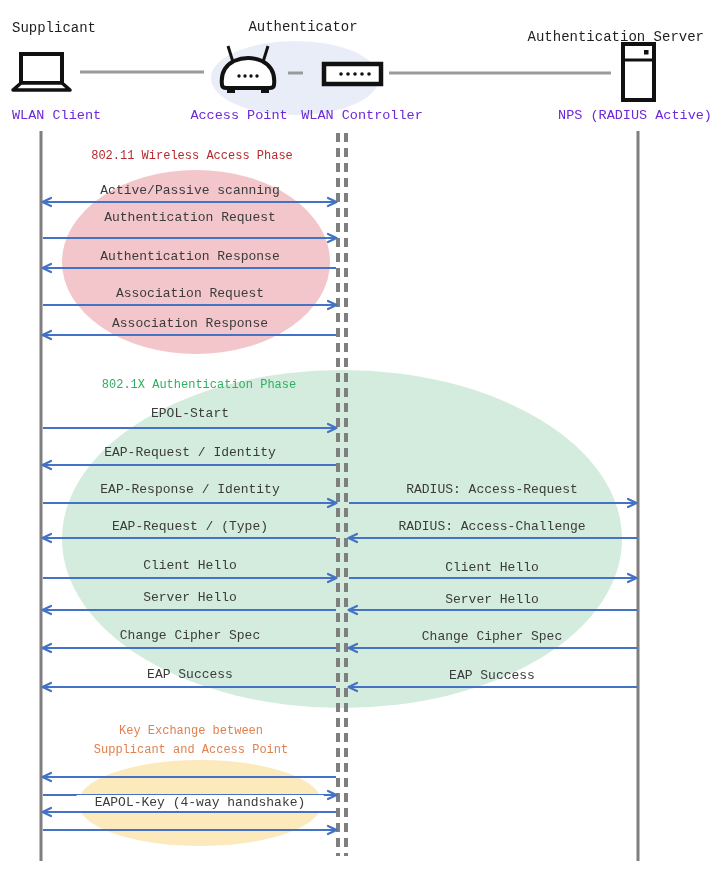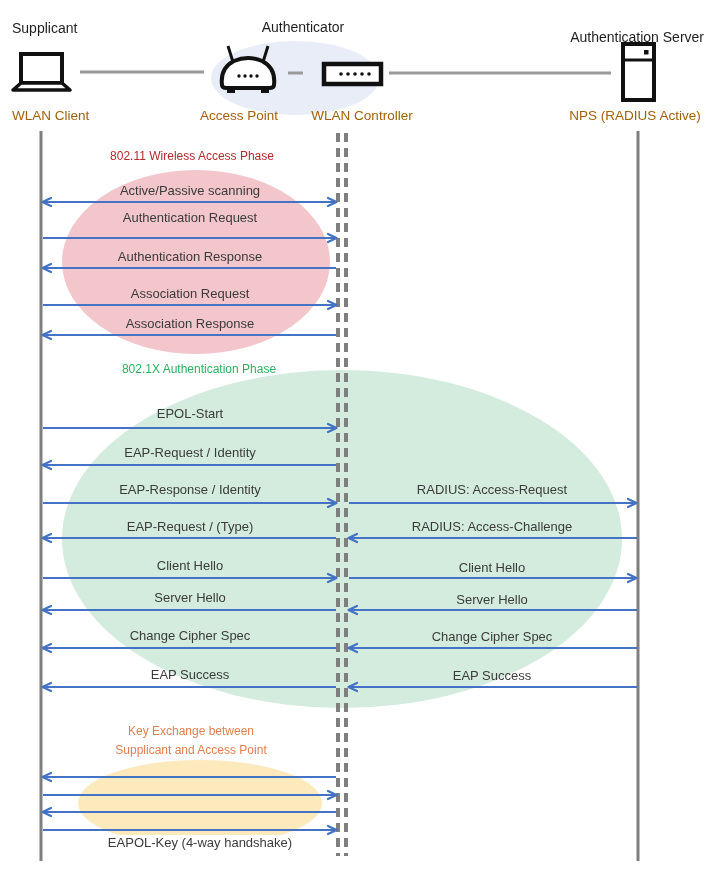--- a/index.html
+++ b/index.html
@@ -1,28 +1,28 @@
 <!DOCTYPE html>
 <html><head>
 <meta charset="utf-8">
 <style>
   html,body{margin:0;padding:0;background:#fff;}
   #stage{
     position:relative;width:713px;height:875px;background:#fff;overflow:hidden;
-    font-family:Liberation Sans, sans-serif;
+    font-family:Liberation Mono, monospace;
   }
   .abs{position:absolute;}
   .role-title{font-size:14px;color:#1f1f1f;white-space:nowrap;}
-  .node-label{font-size:13.5px;color:#a16207;white-space:nowrap;}
+  .node-label{font-size:13.5px;color:#6d28d9;white-space:nowrap;}
   .centered{transform:translateX(-50%);text-align:right;}
   .msg{
     position:absolute;font-size:13px;color:#3b3b3b;white-space:nowrap;
     transform:translateX(-50%);line-height:16px;z-index:3;text-align:right;
   }
-  .msg-boxed{background:#ffffff;padding:0 18px;margin-top:40px;}
+  .msg-boxed{background:#ffffff;padding:0 18px;}
   .phase-title{
     position:absolute;font-size:12px;white-space:nowrap;
     transform:translateX(-50%);line-height:19px;text-align:center;z-index:3;
   }
   .pt-red{color:#b52a2e;}
   .pt-green{color:#2db05f;}
   .pt-orange{color:#e0804f;}
   .arrow{stroke:#4472c4;stroke-width:2;fill:none;}
   .lifeline{stroke:#7f7f7f;stroke-width:3;}
   .lifeline-dashed{stroke:#7f7f7f;stroke-width:4;stroke-dasharray:9 6;}
@@ -121,21 +121,21 @@
     <line class="arrow" x1="43" y1="812" x2="336" y2="812" marker-start="url(#ah-left)"></line>
     <line class="arrow" x1="43" y1="830" x2="336" y2="830" marker-end="url(#ah-right)"></line>
   </svg>
 
   <div class="abs node-label" style="left:12px;top:108px;z-index:2">WLAN Client</div>
   <div class="abs node-label centered" style="left:239px;top:108px;z-index:2">Access Point</div>
   <div class="abs node-label centered" style="left:362px;top:108px;z-index:2">WLAN Controller</div>
   <div class="abs node-label centered" style="left:635px;top:108px;z-index:2">NPS (RADIUS Active)</div>
 
   <div class="phase-title pt-red" style="left:192px;top:147px">802.11 Wireless Access Phase</div>
-  <div class="phase-title pt-green" style="left:199px;top:360px">802.1X Authentication Phase</div>
+  <div class="phase-title pt-green" style="left:199px;top:376px">802.1X Authentication Phase</div>
   <div class="phase-title pt-orange" style="left:191px;top:722px">
     <div>Key Exchange between</div>
     <div>Supplicant and Access Point</div>
   </div>
 
   <div class="msg" style="left:190px;top:183px">Active/Passive scanning</div>
   <div class="msg" style="left:190px;top:210px">Authentication Request</div>
   <div class="msg" style="left:190px;top:249px">Authentication Response</div>
   <div class="msg" style="left:190px;top:286px">Association Request</div>
   <div class="msg" style="left:190px;top:316px">Association Response</div>

